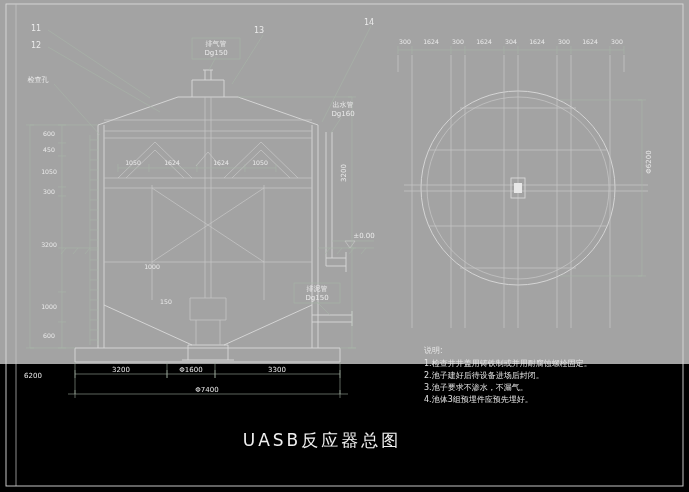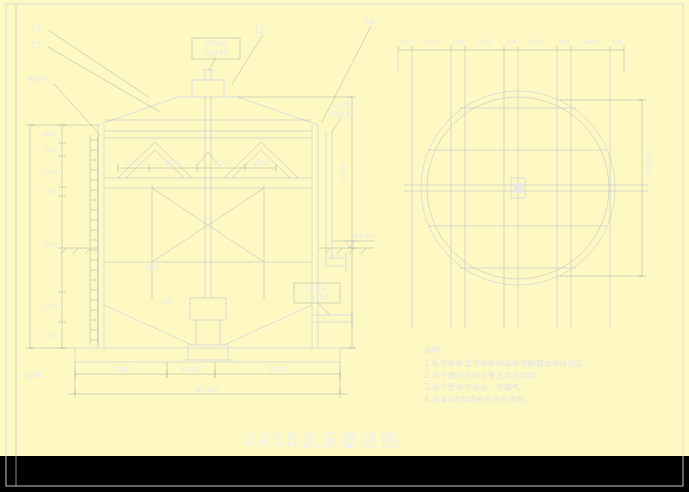--- a/index.html
+++ b/index.html
@@ -1,17 +1,17 @@
 <!DOCTYPE html>
 <html><head>
 <meta charset="utf-8">
 <style>
   html,body{margin:0;padding:0;background:#000;}
   body{width:689px;height:492px;overflow:hidden;font-family:"DejaVu Sans",sans-serif;}
-  #stage{position:relative;width:689px;height:456px;background:#fef9c3;}
+  #stage{position:relative;width:689px;height:364px;background:#a3a3a3;}
   svg{display:block;}
   .ln{stroke:#d9d9d9;stroke-width:0.9;fill:none;}
   .med{stroke:#c9c9c9;stroke-width:0.7;fill:none;}
   .thin{stroke:#a8b8a8;stroke-width:0.55;fill:none;}
   .fillw{fill:#e8e8e8;stroke:none;}
   text{fill:#eaeaea;stroke:none;}
   .t{text-anchor:middle;}
   .ts{text-anchor:start;}
   .f6{font-size:6.2px;}
   .f7{font-size:7px;}

